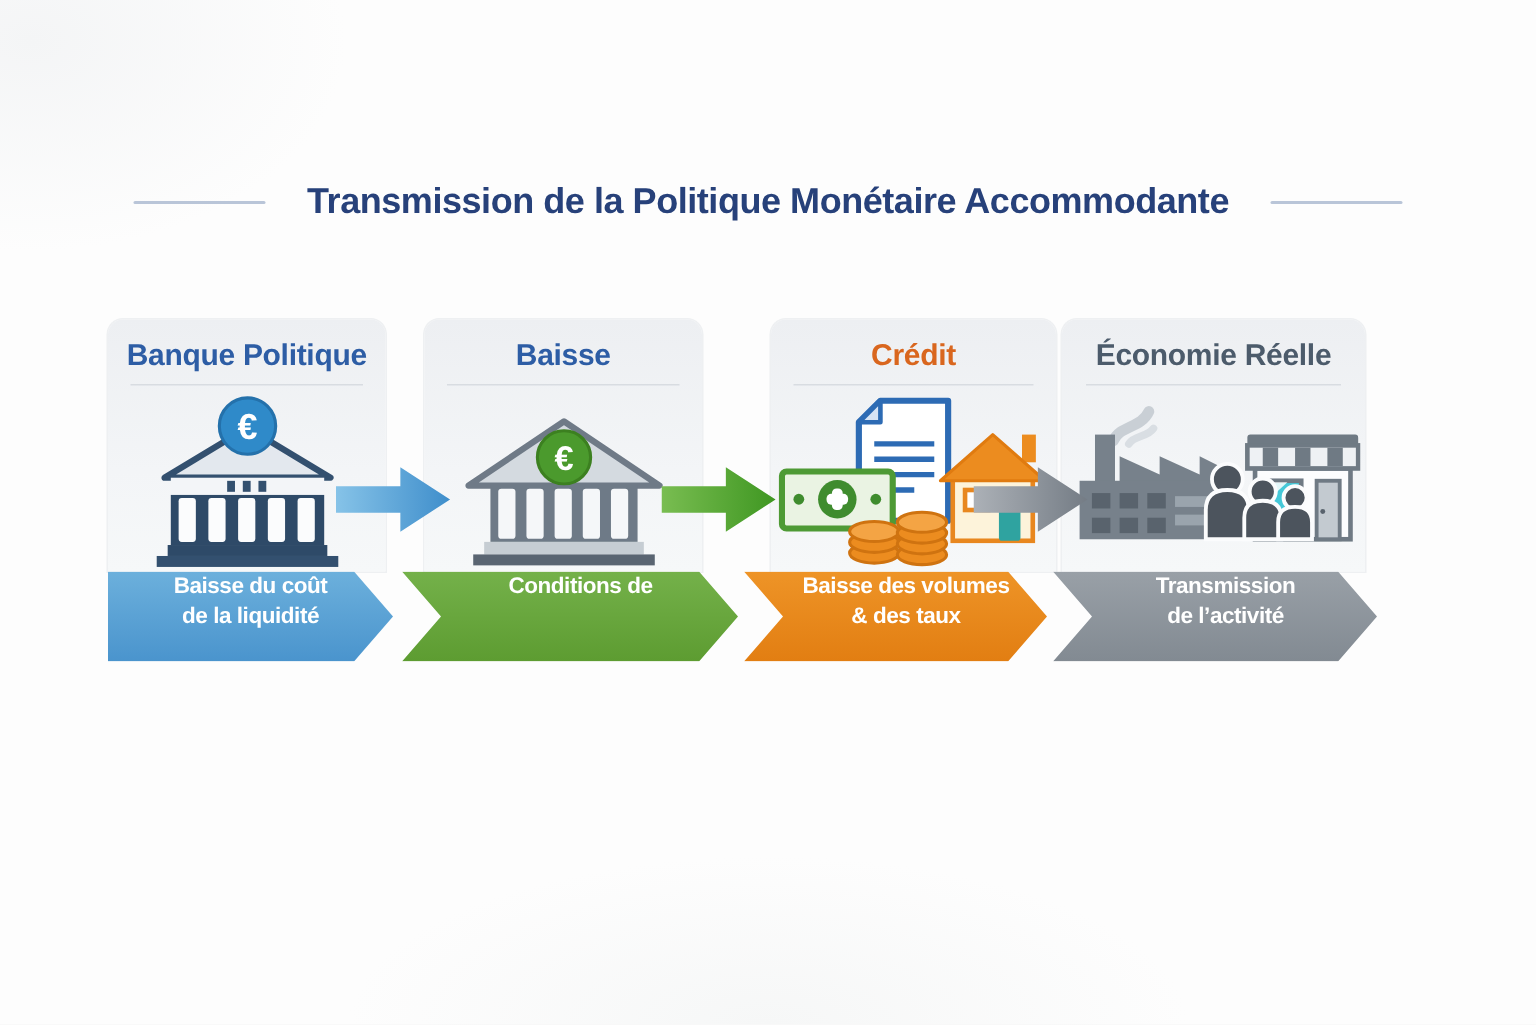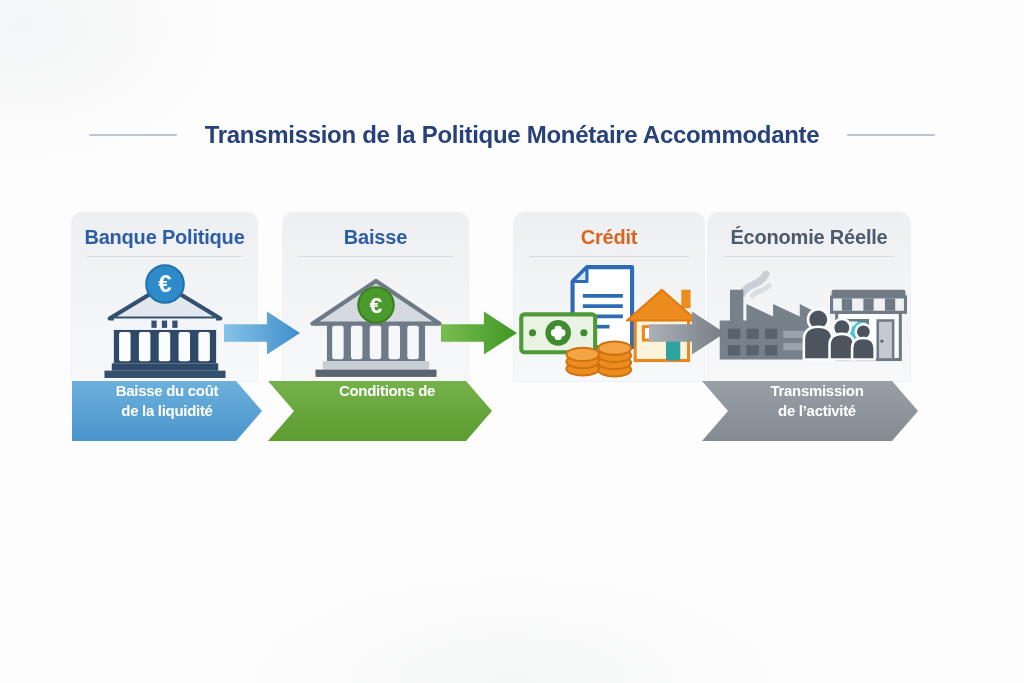--- a/index.html
+++ b/index.html
@@ -254,18 +254,22 @@
     </svg>
   </div>
 
   <div class="chev chev-1">
     <div>Baisse du coût</div>
     <div>de la liquidité</div>
   </div>
   <div class="chev chev-2">
     <div>Conditions de</div>
   </div>
+  <div class="chev chev-3">
+    <div>Baisse des volumes</div>
+    <div>&amp; des taux</div>
+  </div>
   <div class="chev chev-4">
     <div>Transmission</div>
     <div>de l’activité</div>
   </div>
 
 </div>
 
 </body></html>

